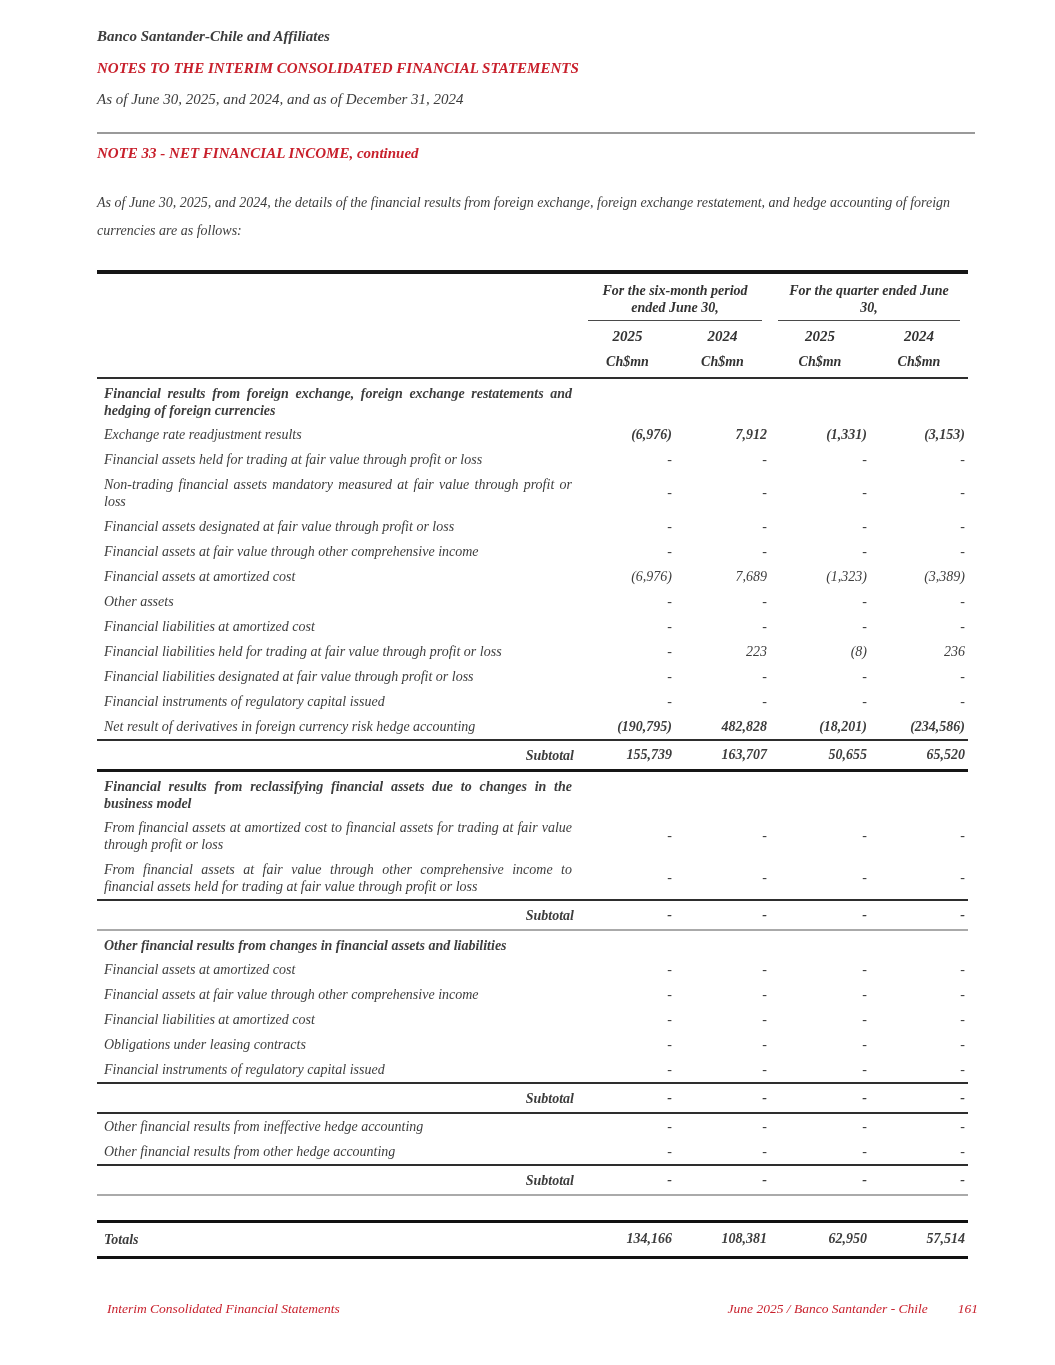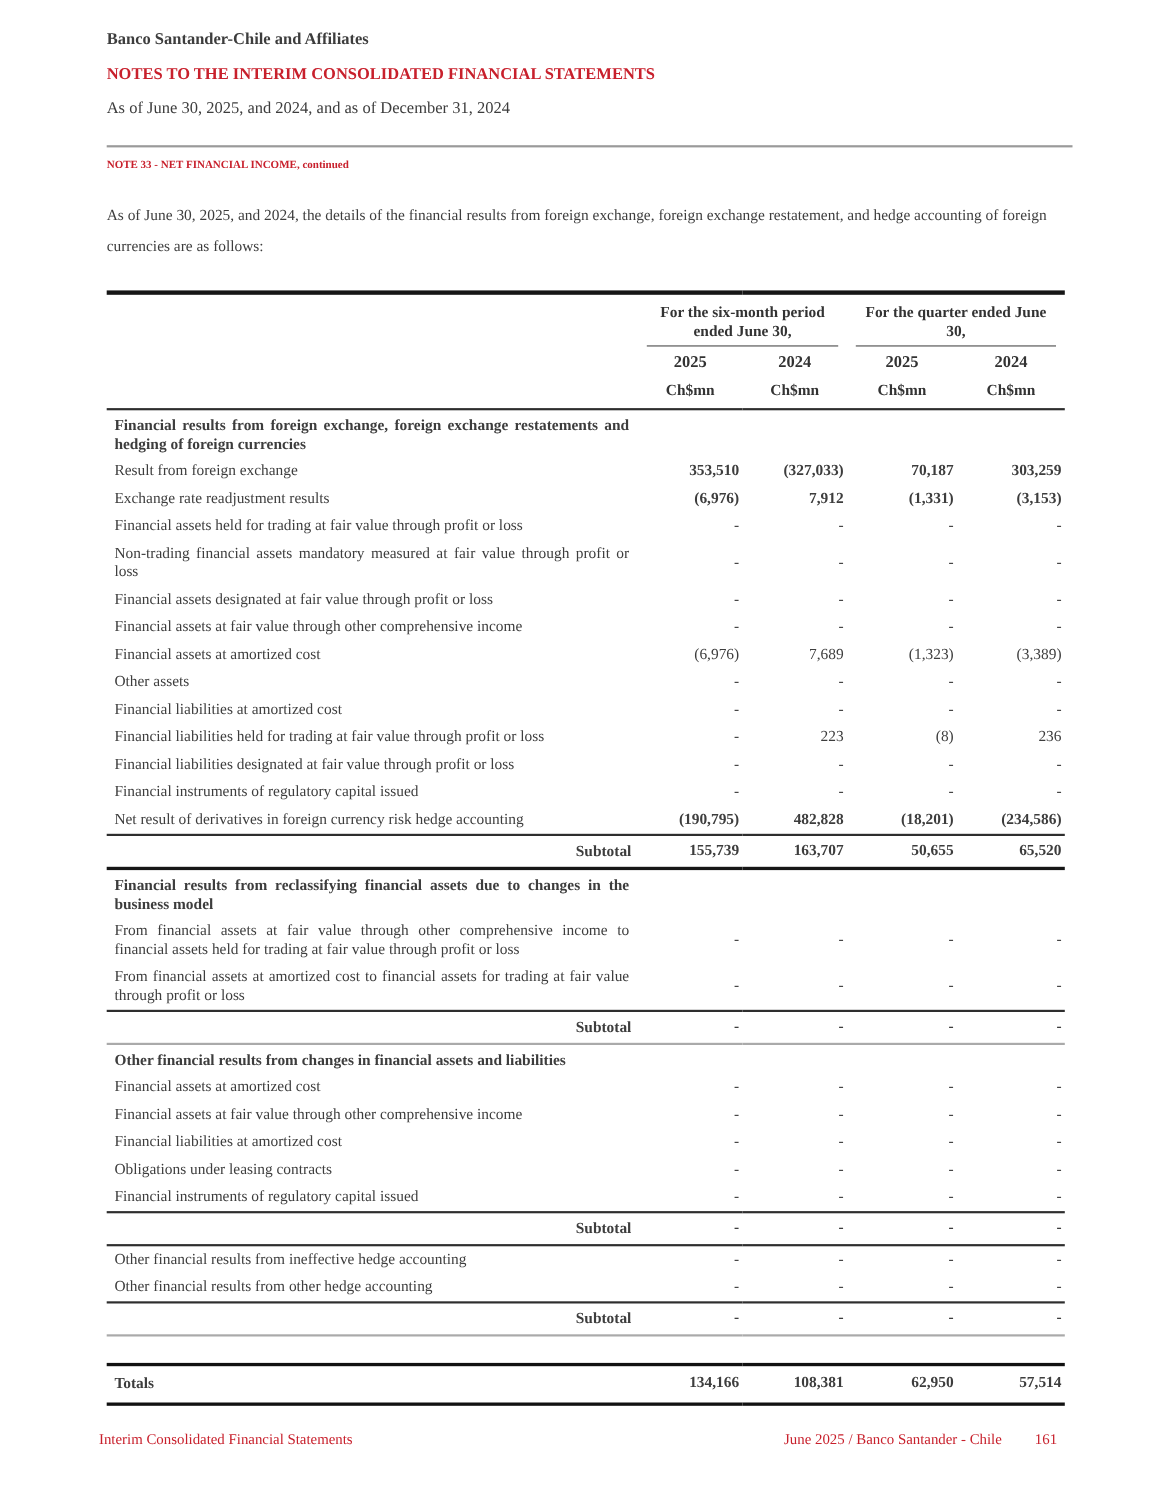--- a/index.html
+++ b/index.html
@@ -1,26 +1,26 @@
 <!DOCTYPE html>
 <html style="--red: #c8202c; --ink: #3d3d3d;"><head>
 <meta charset="utf-8">
 <style>
   :root { --red:#c8202c; --ink:#3d3d3d; --rule-dark:#2e2e2e; --rule-heavy:#161616; --rule-light:#aaaaaa; }
   * { box-sizing:border-box; }
   html,body { margin:0; padding:0; background:#ffffff; }
   body { width:1055px; height:1365px; font-family:"Liberation Serif","DejaVu Serif",serif; color:var(--ink); }
-  .page { position:relative; width:1055px; height:1365px; overflow:hidden; }
+  .page { position:relative; width:1055px; height:1365px; overflow:hidden;font-style:italic; }
   .content { position:absolute; left:97px; top:28px; width:871px; }
 
   .company { font-size:15px; font-weight:bold; margin:0 0 15px 0; }
   .doc-title { font-size:15px; font-weight:bold; color:var(--red); margin:0 0 14px 0; }
   .date-line { font-size:15px; margin:0 0 24px 0; }
   .rule { border:none; border-top:2px solid #9a9a9a; margin:0 0 11px 0; width:878px; }
-  .note-title { font-size:10px; font-weight:bold; color:var(--red); margin:0 0 27px 0; }
+  .note-title { font-size:15px; font-weight:bold; color:var(--red); margin:0 0 27px 0; }
   .intro { font-size:14px; line-height:28px; margin:0 0 25px 0; width:871px; }
 
   table.fin { width:871px; border-collapse:collapse; table-layout:fixed;
               border-top:4px solid var(--rule-heavy); font-size:14px; }
   col.c-label { width:483px; }
   col.c-n1 { width:95px; } col.c-n2 { width:95px; }
   col.c-n3 { width:100px; } col.c-n4 { width:98px; }
 
   thead th { font-weight:bold; color:#333; vertical-align:bottom; padding:0; }
   .group-h { padding-top:6px; }
@@ -38,21 +38,21 @@
   tr.r-subtotal td.lab { text-align:right; font-weight:bold; padding-right:6px; }
   tr.r-subtotal td.num { font-weight:bold; padding-top:6px; padding-bottom:6px; }
   tr.below-heavy td { border-bottom:3px solid var(--rule-heavy); }
   tr.below-dark td { border-bottom:2px solid var(--rule-dark); }
   tr.below-light td { border-bottom:2px solid var(--rule-light); }
   tr.r-gap td { height:26px; }
   tr.r-totals td { border-top:3px solid #111; border-bottom:3px solid #111; font-weight:bold; }
   tr.r-totals td.lab { text-align:left; padding:8px 7px; }
   tr.r-totals td.num { padding:8px 3px 8px 0; }
 
-  .footer { position:absolute; left:90px; top:1301px; width:871px; display:flex;
+  .footer { position:absolute; left:107px; top:1301px; width:871px; display:flex;
             justify-content:space-between; font-size:13.5px; color:var(--red); }
   .footer .pgnum { margin-left:30px; }
 </style>
 </head>
 <body>
 
 <div class="page">
   <div class="content">
 
     <div class="company">Banco Santander-Chile and Affiliates</div>
@@ -99,27 +99,20 @@
       </thead>
       <tbody>
           <tr class="r-section">
             <td class="lab">Financial results from foreign exchange, foreign exchange restatements and hedging of foreign currencies</td>
             <td class="num"></td>
             <td class="num"></td>
             <td class="num"></td>
             <td class="num"></td>
           </tr>
           <tr class="r-data bold">
-            <td class="lab">Result from foreign exchange</td>
-            <td class="num">353,510</td>
-            <td class="num">(327,033)</td>
-            <td class="num">70,187</td>
-            <td class="num">303,259</td>
-          </tr>
-          <tr class="r-data bold">
             <td class="lab">Exchange rate readjustment results</td>
             <td class="num">(6,976)</td>
             <td class="num">7,912</td>
             <td class="num">(1,331)</td>
             <td class="num">(3,153)</td>
           </tr>
           <tr class="r-data">
             <td class="lab">Financial assets held for trading at fair value through profit or loss</td>
             <td class="num">-</td>
             <td class="num">-</td>
@@ -204,28 +197,28 @@
             <td class="num">65,520</td>
           </tr>
           <tr class="r-section">
             <td class="lab">Financial results from reclassifying financial assets due to changes in the business model</td>
             <td class="num"></td>
             <td class="num"></td>
             <td class="num"></td>
             <td class="num"></td>
           </tr>
           <tr class="r-data">
+            <td class="lab">From financial assets at amortized cost to financial assets for trading at fair value through profit or loss</td>
+            <td class="num">-</td>
+            <td class="num">-</td>
+            <td class="num">-</td>
+            <td class="num">-</td>
+          </tr>
+          <tr class="r-data">
             <td class="lab">From financial assets at fair value through other comprehensive income to financial assets held for trading at fair value through profit or loss</td>
-            <td class="num">-</td>
-            <td class="num">-</td>
-            <td class="num">-</td>
-            <td class="num">-</td>
-          </tr>
-          <tr class="r-data">
-            <td class="lab">From financial assets at amortized cost to financial assets for trading at fair value through profit or loss</td>
             <td class="num">-</td>
             <td class="num">-</td>
             <td class="num">-</td>
             <td class="num">-</td>
           </tr>
           <tr class="r-subtotal below-light">
             <td class="lab">Subtotal</td>
             <td class="num">-</td>
             <td class="num">-</td>
             <td class="num">-</td>

